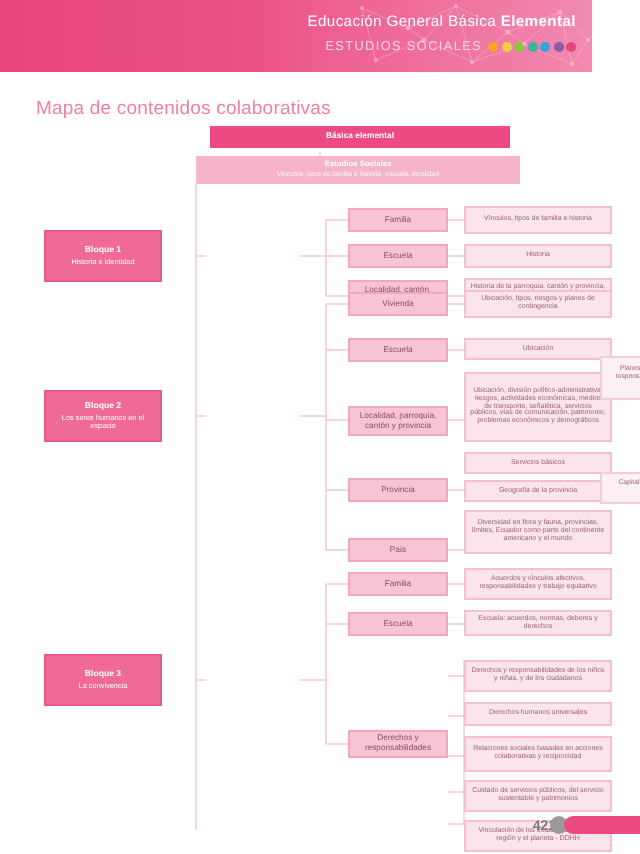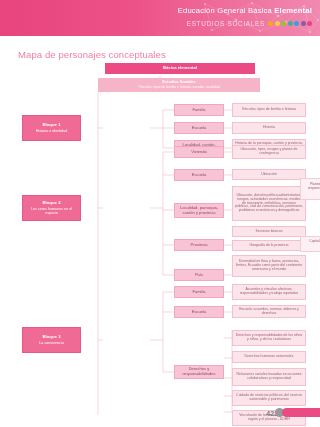--- a/index.html
+++ b/index.html
@@ -6,21 +6,21 @@
   html, body {
     width: 320px; height: 427px;
     font-family: "Liberation Sans", sans-serif;
     background: #ffffff;
     overflow: hidden;
   }
   .page { position: relative; width: 320px; height: 427px; background:#fff; }
 
   
   .header {
-    position: absolute; left: 0; top: 0; width: 320px; height: 36px;
+    position: absolute; left: 0; top: 0; width: 296px; height: 36px;
     background: linear-gradient(90deg,#e8447e 0%,#ec5287 42%,#ef6d9b 70%,#f189b0 100%);
     overflow: hidden;
   }
   .header-net { position:absolute; right:0; top:0; width:120px; height:36px; opacity:.45; }
   .hdr-title {
     position: absolute; right: 8px; top: 6px;
     font-size: 7.6px; color: #ffffff; letter-spacing:.2px; white-space: nowrap;
   }
   .hdr-title b { font-weight: 700; }
   .hdr-sub-wrap {
@@ -134,21 +134,21 @@
           <span style="background: rgb(247, 201, 72);"></span>
           <span style="background: rgb(140, 198, 63);"></span>
           <span style="background: rgb(61, 179, 158);"></span>
           <span style="background: rgb(58, 160, 216);"></span>
           <span style="background: rgb(142, 91, 166);"></span>
           <span style="background: rgb(232, 68, 126);"></span>
         </div>
     </div>
   </div>
 
-  <div class="page-title">Mapa de personajes conceptuales</div>
+  <div class="page-title">Mapa de contenidos colaborativas</div>
 
   <div class="diagram">
     <svg class="lines" viewBox="0 0 320 355" preserveAspectRatio="none">
       <g stroke="#f0b9cb" stroke-width="0.6" fill="none">
 
         <path d="M160 16 L160 20"></path>
 
         <path d="M98 32 L98 355"></path>
 
         <path d="M98 68 L103 68"></path>

